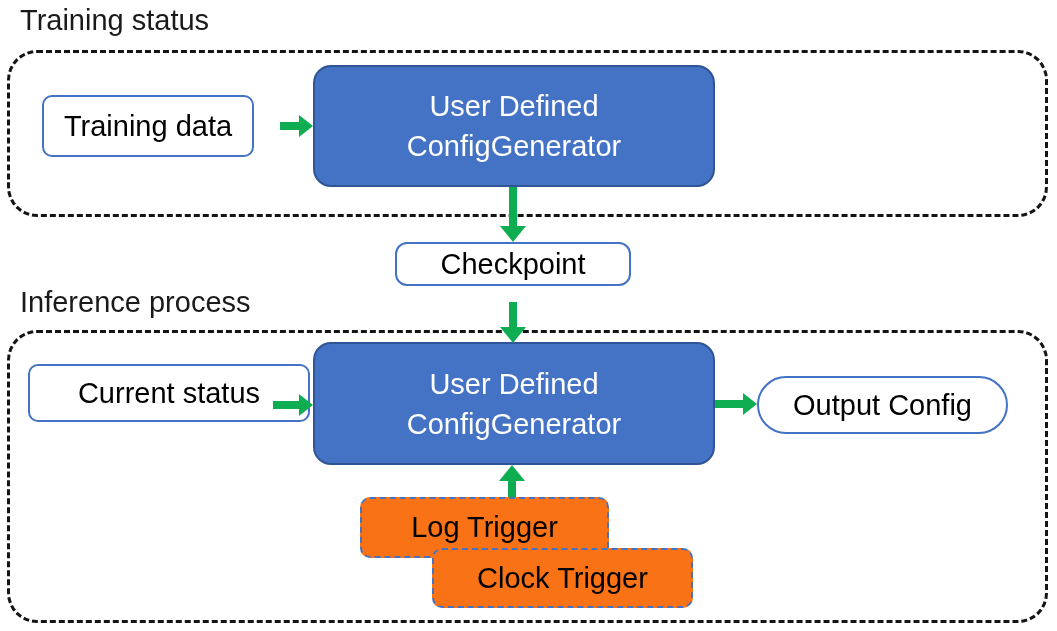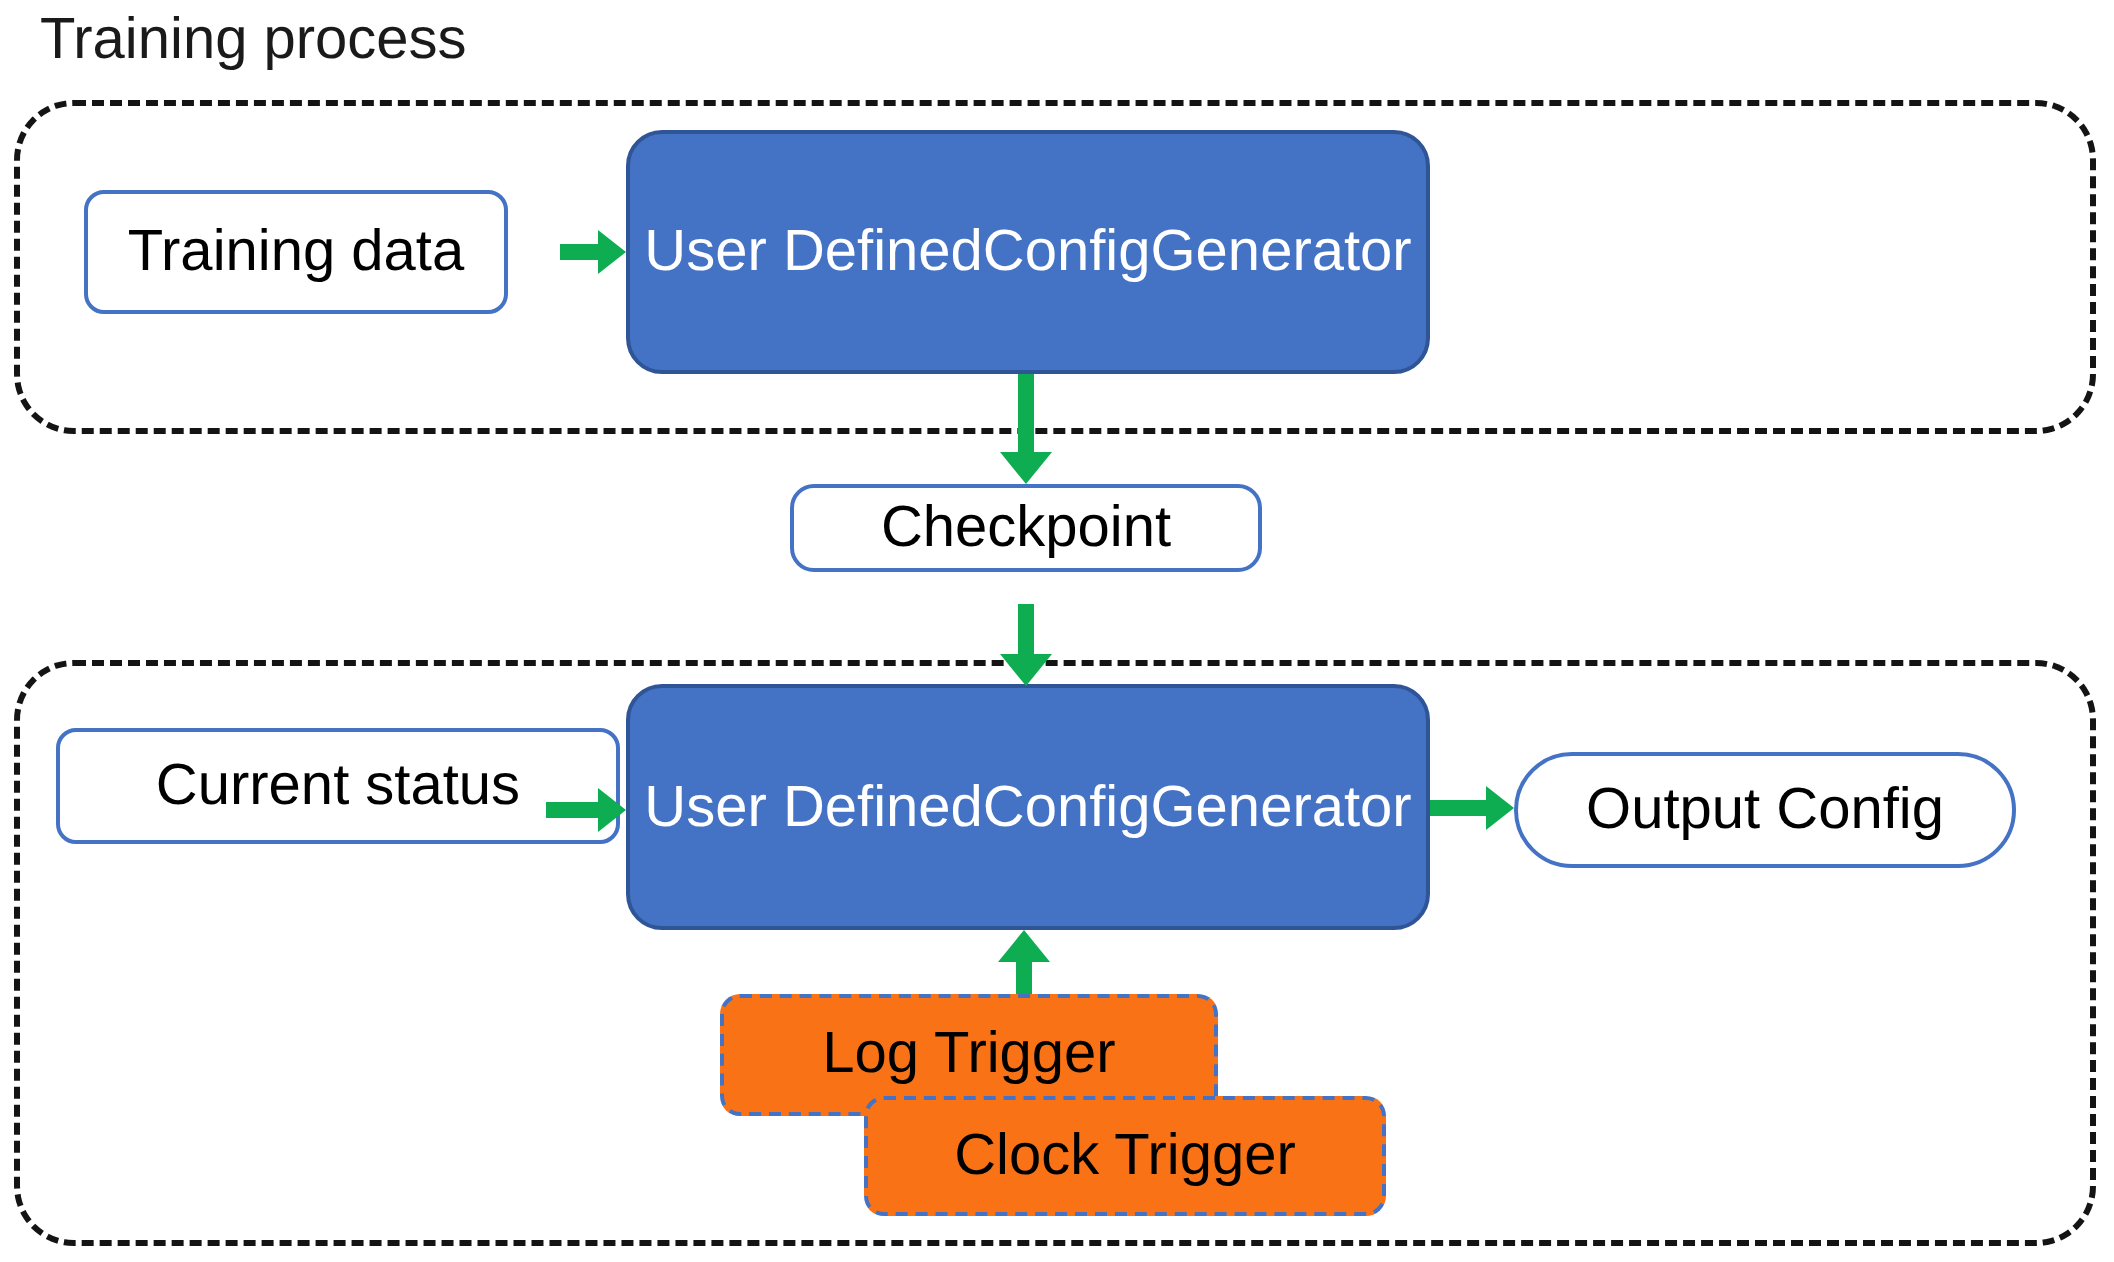--- a/index.html
+++ b/index.html
@@ -44,21 +44,21 @@
     color: #000000;
     white-space: nowrap;
     z-index: 3;
   }
   .blue-box {
     position: absolute;
     background: var(--generator-fill);
     border: 2.5px solid var(--generator-border);
     border-radius: 18px;
     display: flex;
-    flex-direction: row;
+    flex-direction: column;
     align-items: center;
     justify-content: center;
     color: #ffffff;
     font-size: 29px;
     line-height: 40px;
     text-align: center;
     z-index: 3;
   }
   .trigger-box {
     position: absolute;
@@ -98,37 +98,38 @@
     border-left: 13px solid transparent;
     border-right: 13px solid transparent;
     border-bottom: 16px solid var(--arrow-green);
   }
 </style>
 </head>
 <body>
 
 <div class="canvas">
 
-  <div class="proc-label" style="left:20px; top:4px;">Training process</div>
+  <div class="proc-label" style="left:20px; top:4px;">Training status</div>
 
   <div class="dashed-container" style="left:7px; top:50px; width:1041px; height:167px;"></div>
 
   <div class="white-box" style="left:42px; top:95px; width:212px; height:62px;">
     <span>Training data</span>
   </div>
 
   <div class="blue-box" style="left:313px; top:65px; width:402px; height:122px;">
     <span>User Defined</span>
     <span>ConfigGenerator</span>
   </div>
 
   <div class="white-box" style="left:395px; top:242px; width:236px; height:44px; border-radius:12px;">
     <span>Checkpoint</span>
   </div>
 
+  <div class="proc-label" style="left:20px; top:286px;">Inference process</div>
 
   <div class="dashed-container" style="left:7px; top:330px; width:1041px; height:293px;"></div>
 
   <div class="white-box" style="left:28px; top:364px; width:282px; height:58px;">
     <span>Current status</span>
   </div>
 
   <div class="blue-box" style="left:313px; top:342px; width:402px; height:123px;">
     <span>User Defined</span>
     <span>ConfigGenerator</span>

